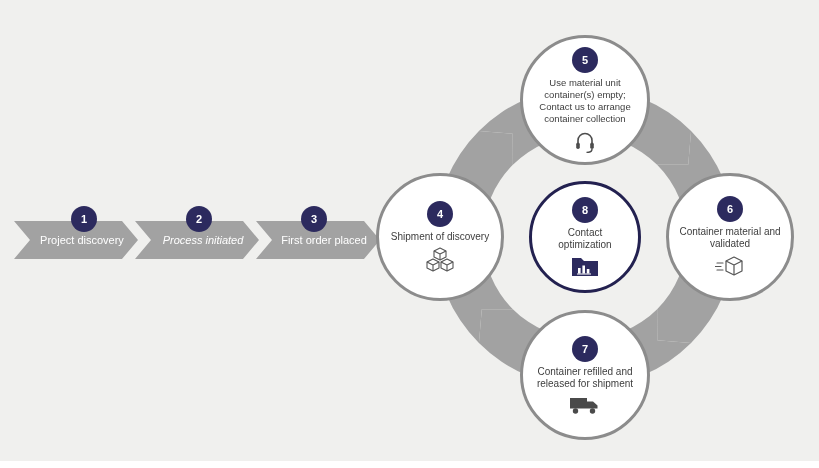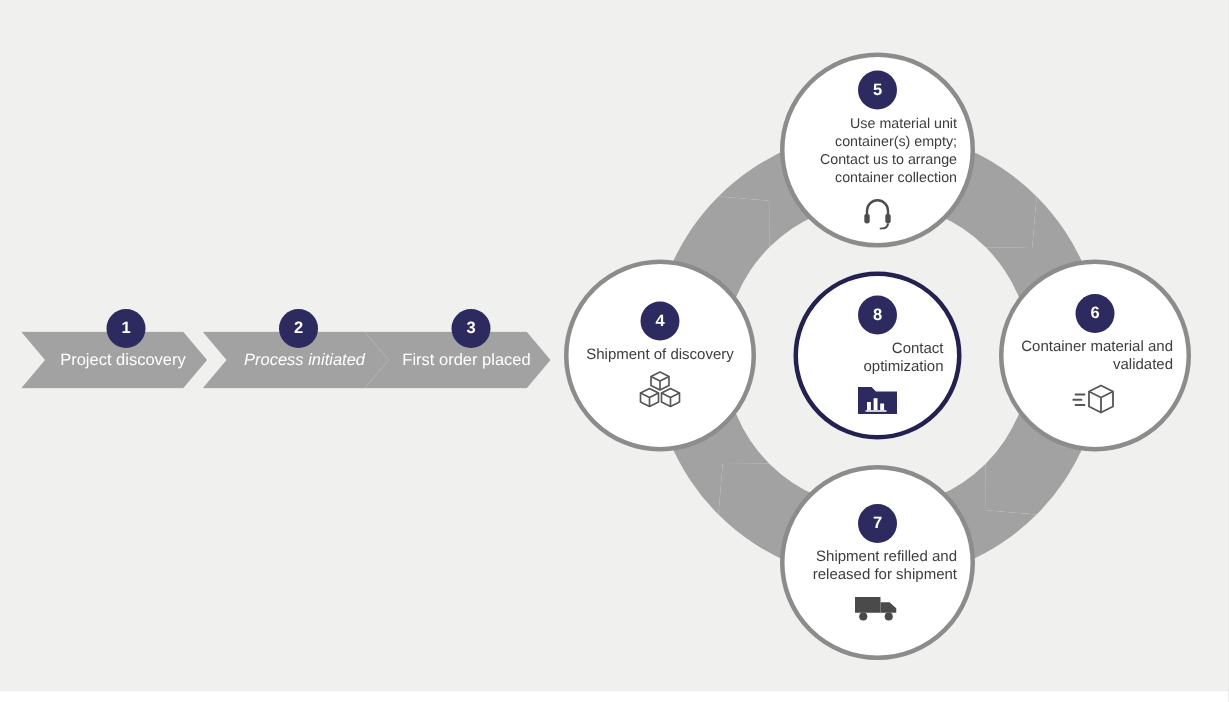--- a/index.html
+++ b/index.html
@@ -4,39 +4,39 @@
 <style>
   html,body{margin:0;padding:0;background:#e8e8e6;}
   body{font-family:"Liberation Sans",sans-serif;}
   .canvas{position:relative;width:819px;height:468px;background:var(--background,#f0f0ee);overflow:hidden;}
   .footer-strip{position:absolute;left:0;bottom:0;width:100%;height:7px;background:#ffffff;}
 
   
   .arrow{position:absolute;top:221px;height:38px;width:124px;background:var(--gray,#a2a2a2);
     clip-path:polygon(0 0,calc(100% - 16px) 0,100% 50%,calc(100% - 16px) 100%,0 100%,16px 50%);
     display:flex;align-items:center;justify-content:center;}
-  .a1{left:14px;} .a2{left:135px;font-style:italic;} .a3{left:243px;}
+  .a1{left:14px;} .a2{left:135px;font-style:italic;} .a3{left:256px;}
   .arrow-label{color:#ffffff;font-size:11px;padding-left:12px;white-space:nowrap;}
 
   .num-badge{position:absolute;top:206px;width:26px;height:26px;border-radius:50%;
     background:var(--navy,#2c2a5e);color:#fff;font-size:11px;font-weight:bold;
     display:flex;align-items:center;justify-content:center;z-index:5;}
   .nb1{left:71px;} .nb2{left:186px;} .nb3{left:301px;}
 
   
   .ring{position:absolute;left:365px;top:17px;z-index:1;}
 
   
   .cycle-circle{position:absolute;border-radius:50%;background:#ffffff;
     border:3px solid var(--circle_border,#8c8c8c);box-sizing:border-box;
     display:flex;flex-direction:column;align-items:center;justify-content:center;
     text-align:center;gap:4px;padding:4px 9px;z-index:3;}
   .badge{width:26px;height:26px;border-radius:50%;background:var(--navy,#2c2a5e);color:#fff;
     font-size:11px;font-weight:bold;display:flex;align-items:center;justify-content:center;flex:0 0 auto;}
-  .circle-label{font-size:10px;line-height:1.25;color:var(--text,#3d3d3d);text-align:right;}
+  .circle-label{font-size:10px;line-height:1.25;color:var(--text,#3d3d3d);}
   .c4{left:376px;top:173px;width:128px;height:128px;}
   .c5{left:520px;top:35px;width:130px;height:130px;}
   .c5 .circle-label{font-size:9.5px;}
   .c6{left:666px;top:173px;width:128px;height:128px;}
   .c7{left:520px;top:310px;width:130px;height:130px;}
   .c8{left:529px;top:181px;width:112px;height:112px;border-color:var(--navy_ring,#232150);}
 </style>
 </head>
 <body>
 
@@ -97,21 +97,21 @@
       <g stroke="#555555" stroke-width="1.2" fill="#ffffff" stroke-linejoin="round">
         <path d="M19 2 L27 6 L27 16 L19 20 L11 16 L11 6 Z"></path>
         <path d="M11 6 L19 10 L27 6 M19 10 L19 20" fill="none"></path>
         <path d="M2 8 H8 M0 11.5 H6 M2 15 H8" fill="none" stroke-linecap="round"></path>
       </g>
     </svg>
   </div>
 
   <div class="cycle-circle c7">
     <div class="badge">7</div>
-    <div class="circle-label">Shipment refilled and released for shipment</div>
+    <div class="circle-label">Container refilled and released for shipment</div>
     <svg width="30" height="20" viewBox="0 0 30 20">
       <rect x="0" y="3" width="17" height="10.5" fill="#4a4a4a"></rect>
       <path d="M17 6.5 H23 L27.5 10.5 V13.5 H17 Z" fill="#4a4a4a"></path>
       <circle cx="5.5" cy="16" r="2.7" fill="#4a4a4a"></circle>
       <circle cx="22.5" cy="16" r="2.7" fill="#4a4a4a"></circle>
     </svg>
   </div>
 
   <div class="cycle-circle c8">
     <div class="badge">8</div>

